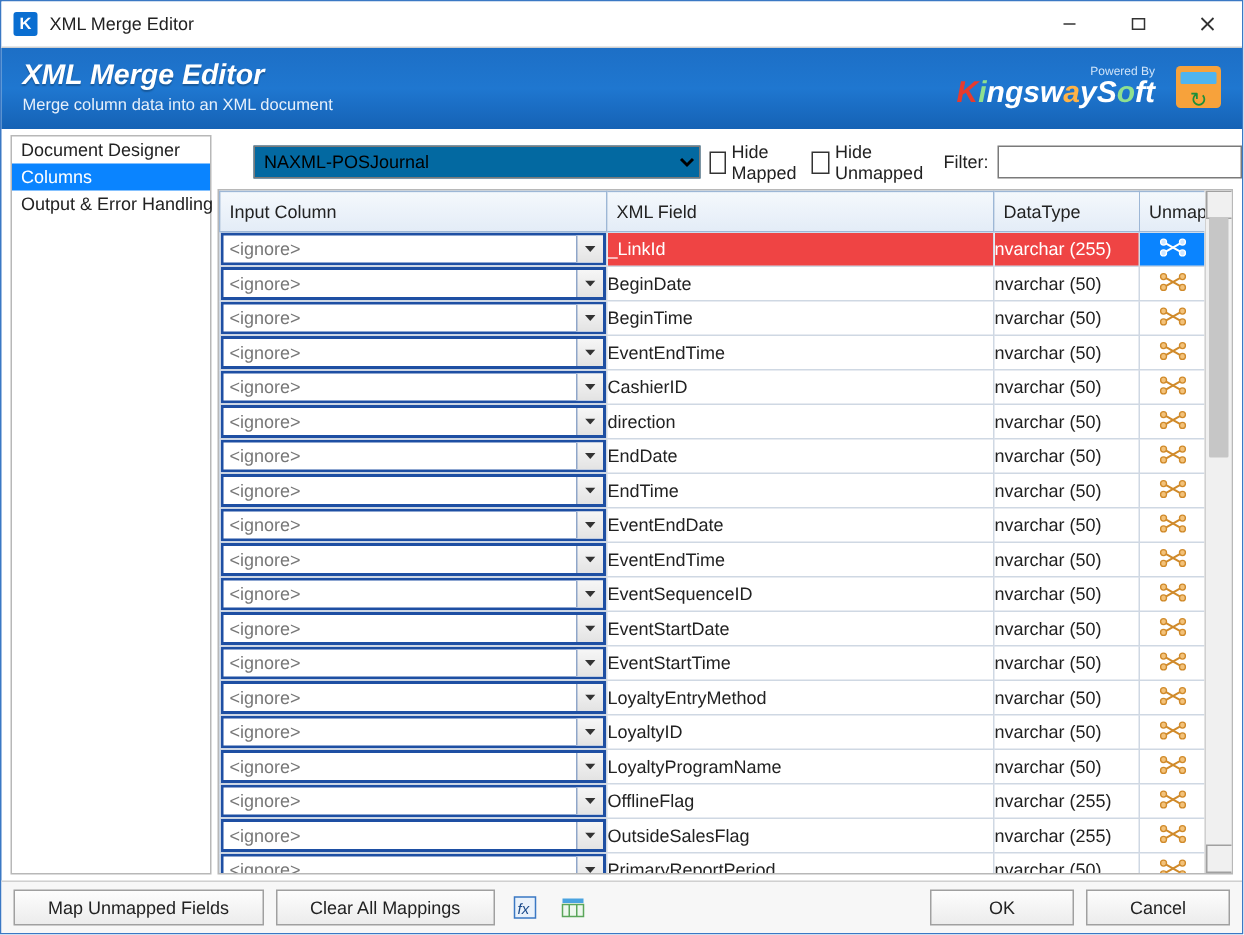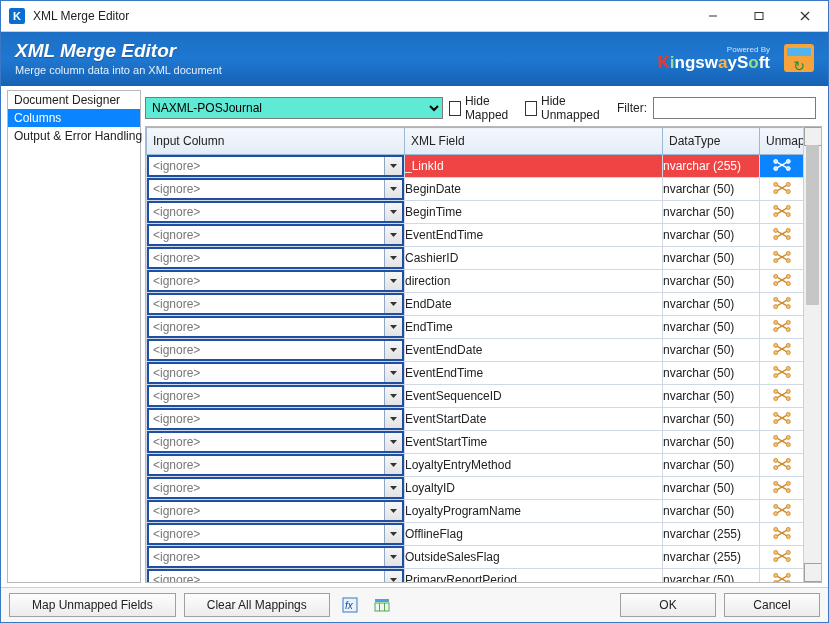--- a/index.html
+++ b/index.html
@@ -79,21 +79,21 @@
   .banner .right {
     display: flex;
     align-items: center;
     gap: 14px;
   }
   .ks-logo {
     display: flex; flex-direction: column; align-items: flex-end;
     line-height: 1;
   }
   .ks-logo .pb { font-size: 8px; color: #cfe4f9; }
-  .ks-logo .main { font-size: 17px; font-weight: bold; }
+  .ks-logo .main { font-size: 20px; font-weight: bold; font-style: italic; }
   .ks-logo .main .g { color:#8fe08f; }
   .ks-logo .main .o { color:#ffb347; }
   .banner-icon {
     width: 30px; height: 28px;
     background: #f7a23b;
     border-radius: 3px;
     position: relative;
     display:flex;align-items:center;justify-content:center;
   }
   .banner-icon::before{
@@ -110,21 +110,22 @@
     align-items:center;
     gap:6px;
     padding: 4px 6px 4px 0;
   }
   select.design-select{
     flex: 0 0 298px;
     height: 22px;
     border:1px solid #7a7a7a;
     font-size:12px;
     padding:0 2px;
-    background: #5eead4;
+    background: #0369a1;
+    margin-left: 24px;
   }
   .chk-wrap{
     display:flex; align-items:center; gap:4px;
   }
   .chk{
     width:13px;height:13px;border:1px solid #333;display:inline-block;
   }
   .filter-label{ margin-left:4px; }
   input.filter-input{
     flex:1;

